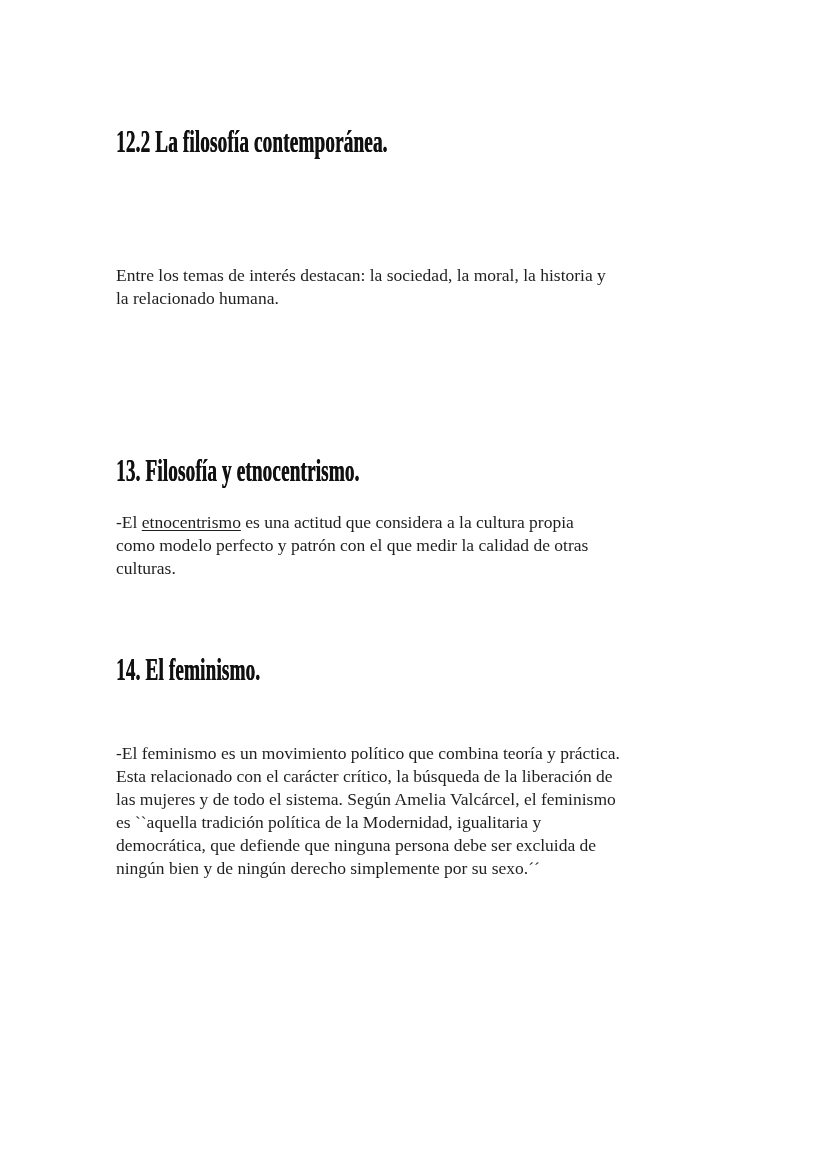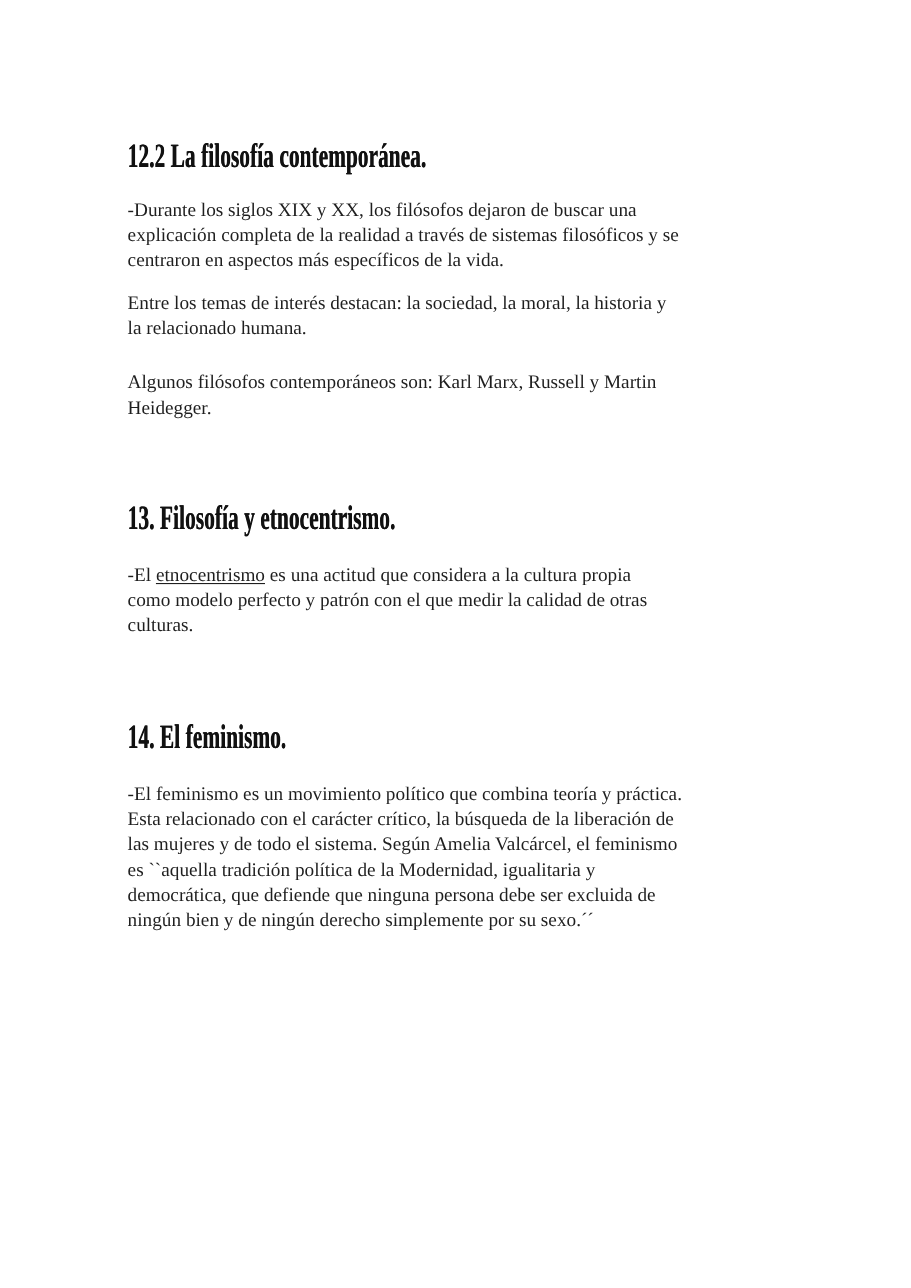--- a/index.html
+++ b/index.html
@@ -46,38 +46,33 @@
     text-align: center;
   }
 </style>
 </head>
 <body>
 
 <div class="page">
 
   <h2 class="heading" style="top:126px">12.2 La filosofía contemporánea.</h2>
 
-  <p class="body-par" style="top:179px">-Durante los siglos XIX y XX, los filósofos dejaron de buscar una
-explicación completa de la realidad a través de sistemas filosóficos y se
-centraron en aspectos más específicos de la vida.</p>
 
   <p class="body-par" style="top:264px">Entre los temas de interés destacan: la sociedad, la moral, la historia y
 la relacionado humana.</p>
 
-  <p class="body-par" style="top:336px">Algunos filósofos contemporáneos son: Karl Marx, Russell y Martin
-Heidegger.</p>
 
   <h2 class="heading" style="top:455px">13. Filosofía y etnocentrismo.</h2>
 
   <p class="body-par" style="top:511px"><span>-El </span><span class="underline">etnocentrismo</span><span> es una actitud que considera a la cultura propia
 como modelo perfecto y patrón con el que medir la calidad de otras
 culturas.</span></p>
 
   <h2 class="heading" style="top:654px">14. El feminismo.</h2>
 
-  <p class="body-par" style="top:710px">-El feminismo es un movimiento político que combina teoría y práctica.
+  <p class="body-par" style="top:742px">-El feminismo es un movimiento político que combina teoría y práctica.
 Esta relacionado con el carácter crítico, la búsqueda de la liberación de
 las mujeres y de todo el sistema. Según Amelia Valcárcel, el feminismo
 es ``aquella tradición política de la Modernidad, igualitaria y
 democrática, que defiende que ninguna persona debe ser excluida de
 ningún bien y de ningún derecho simplemente por su sexo.´´</p>
 
 </div>
 
 </body></html>

